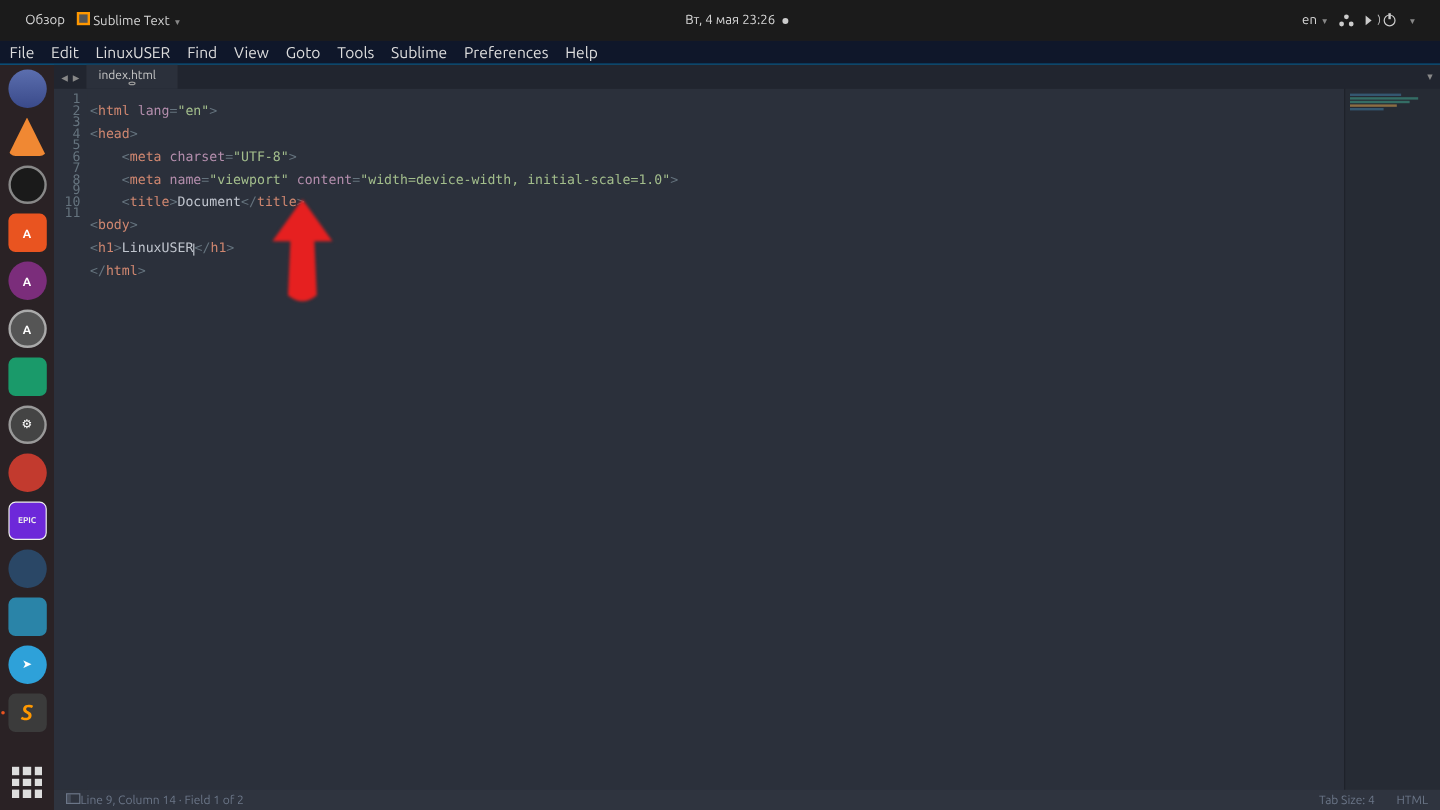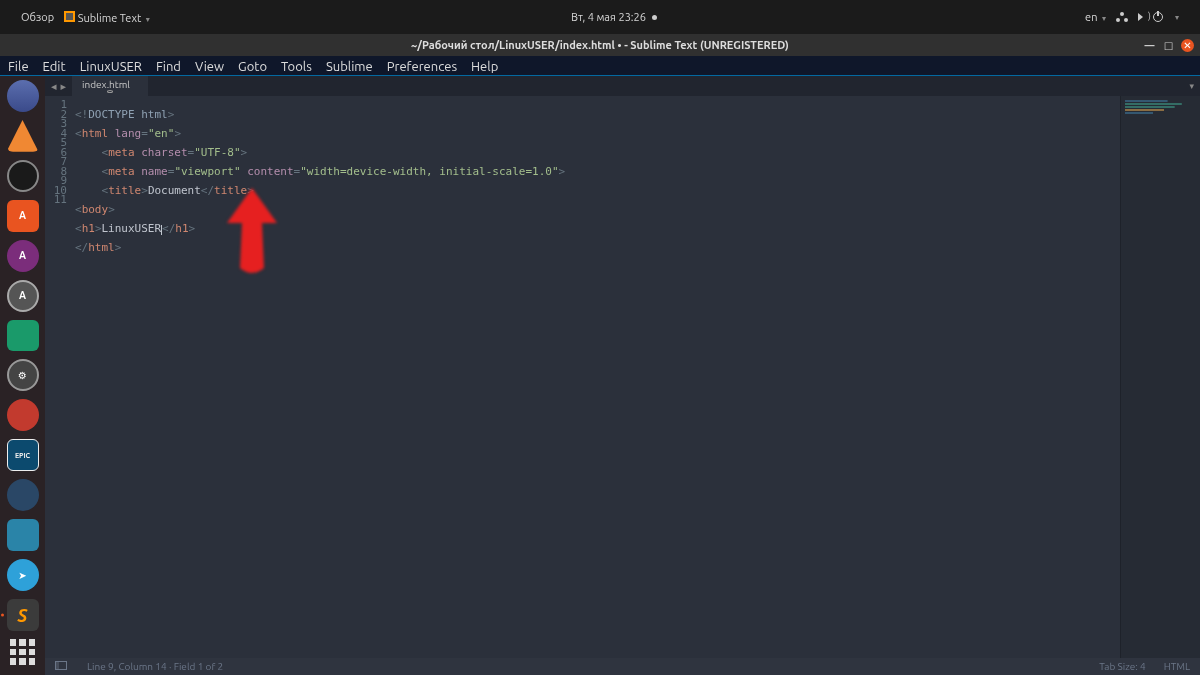--- a/index.html
+++ b/index.html
@@ -41,21 +41,21 @@
   .dock .app { width:32px; height:32px; border-radius:6px; display:flex; align-items:center; justify-content:center; font-size:10px; color:#fff; font-weight:bold; }
   .dock .chromium{ background:linear-gradient(#5b6eae,#3a4a8a); border-radius:50%;}
   .dock .vlc{ background:#f08833; clip-path: polygon(50% 0, 100% 100%, 0 100%);}
   .dock .obs{ background:#1a1a1a; border-radius:50%; border:2px solid #888;}
   .dock .store{ background:#e95420;}
   .dock .purple{ background:#7b2d7b; border-radius:50%;}
   .dock .updates{ background:#555; border-radius:50%; border:2px solid #aaa;}
   .dock .chip{ background:#1a9a6a;}
   .dock .gear{ background:#444; border-radius:50%; border:2px solid #999;}
   .dock .red{ background:#c23a2e; border-radius:50%;}
-  .dock .epic{ background:#0c4a6e; border:1px solid #eee; color:#eee; font-size:7px;}
+  .dock .epic{ background:#6d28d9; border:1px solid #eee; color:#eee; font-size:7px;}
   .dock .steam{ background:#2a4766; border-radius:50%;}
   .dock .bnet{ background:#2a84a8;}
   .dock .telegram{ background:#2ea1d9; border-radius:50%;}
   .dock .sublime{ background:#3b3b3b;}
   .dock .sublime:before{content:"S"; color:#ff9800; font-size:18px; font-style:italic; font-weight:bold;}
   .dock .grid{ width:26px;height:26px; display:grid; grid-template-columns:repeat(3,1fr); grid-template-rows:repeat(3,1fr); gap:3px; margin-top:auto; margin-bottom:10px;}
   .dock .grid span{background:#ddd;}
   
   .dock .active-row{position:relative;}
   .dock .active-row:before{content:"";position:absolute;left:-6px;top:50%;width:3px;height:3px;background:#e95420;border-radius:50%;transform:translateY(-50%);}
@@ -87,21 +87,21 @@
   .txt{color:#c0c5ce;}
   .doctype{color:#8fa1b3;}
   .cursor{display:inline-block;width:1px;height:10px;background:#c0c5ce;vertical-align:text-bottom;}
 
   
   .red-arrow{ position:absolute; left:70px; top:82px; width:60px; height:80px; pointer-events:none;}
   .red-arrow svg{filter: blur(1.5px);}
 
   
   .statusbar{ height:17px; background:#2f343f; color:#6b7688; font-size:10px; display:flex; align-items:center; padding:0 10px; justify-content:space-between;}
-  .statusbar .sb-left{display:flex;align-items:flex-start;gap:20px;}
+  .statusbar .sb-left{display:flex;align-items:flex-start;gap:0;}
   .statusbar .sb-right{display:flex;gap:18px;}
   .statusbar .panel-icon{width:12px;height:9px;border:1px solid #6b7688;position:relative;}
   .statusbar .panel-icon:after{content:"";position:absolute;left:0;top:0;width:3px;height:100%;background:#6b7688;opacity:.4;}
 </style>
 </head>
 <body>
 
 <div class="screen">
 
   <div class="sysbar">
@@ -126,28 +126,20 @@
           <span></span>
           <span></span>
           <span></span>
         </span>
       <span class="vol-icon"></span>
       <span class="power-icon"></span>
       <span class="dropdown-ind">▾</span>
     </div>
   </div>
 
-  <div class="titlebar">
-    <span>~/Рабочий стол/LinuxUSER/index.html • - Sublime Text (UNREGISTERED)</span>
-    <div class="wc">
-      <span>—</span>
-      <span>□</span>
-      <span class="close">✕</span>
-    </div>
-  </div>
 
   <div class="menubar">
     <span>File</span>
     <span>Edit</span>
     <span>LinuxUSER</span>
     <span>Find</span>
     <span>View</span>
     <span>Goto</span>
     <span>Tools</span>
     <span>Sublime</span>
@@ -208,22 +200,22 @@
           <div>4</div>
             <div>5</div>
             <div>6</div>
           <div>7</div>
             <div>8</div>
             <div>9</div>
           <div>10</div>
             <div>11</div>
         </div>
         <div class="code">
-<div><span class="pun">&lt;!</span><span class="doctype">DOCTYPE</span><span class="doctype"> html</span><span class="pun">&gt;</span></div>
 <div><span class="pun">&lt;</span><span class="tag">html</span><span class="attr"> lang</span><span class="pun">=</span><span class="str">"en"</span><span class="pun">&gt;</span></div>
+<div><span class="pun">&lt;</span><span class="tag">head</span><span class="pun">&gt;</span></div>
 <div>    <span class="pun">&lt;</span><span class="tag">meta</span><span class="attr"> charset</span><span class="pun">=</span><span class="str">"UTF-8"</span><span class="pun">&gt;</span></div>
 <div>    <span class="pun">&lt;</span><span class="tag">meta</span><span class="attr"> name</span><span class="pun">=</span><span class="str">"viewport"</span><span class="attr"> content</span><span class="pun">=</span><span class="str">"width=device-width, initial-scale=1.0"</span><span class="pun">&gt;</span></div>
 <div>    <span class="pun">&lt;</span><span class="tag">title</span><span class="pun">&gt;</span><span class="txt">Document</span><span class="pun">&lt;/</span><span class="tag">title</span><span class="pun">&gt;</span></div>
 <div><span class="pun">&lt;</span><span class="tag">body</span><span class="pun">&gt;</span></div>
 <div><span class="pun">&lt;</span><span class="tag">h1</span><span class="pun">&gt;</span><span class="txt">LinuxUSER</span><span class="cursor"></span><span class="pun">&lt;/</span><span class="tag">h1</span><span class="pun">&gt;</span></div>
 <div><span class="pun">&lt;/</span><span class="tag">html</span><span class="pun">&gt;</span></div>
 
           <div class="red-arrow">
             <svg viewBox="0 0 60 90" width="60" height="90">
               <path d="M30 0 L55 35 L40 35 L42 80 Q30 90 18 80 L20 35 L5 35 Z" fill="#e62020"></path>

